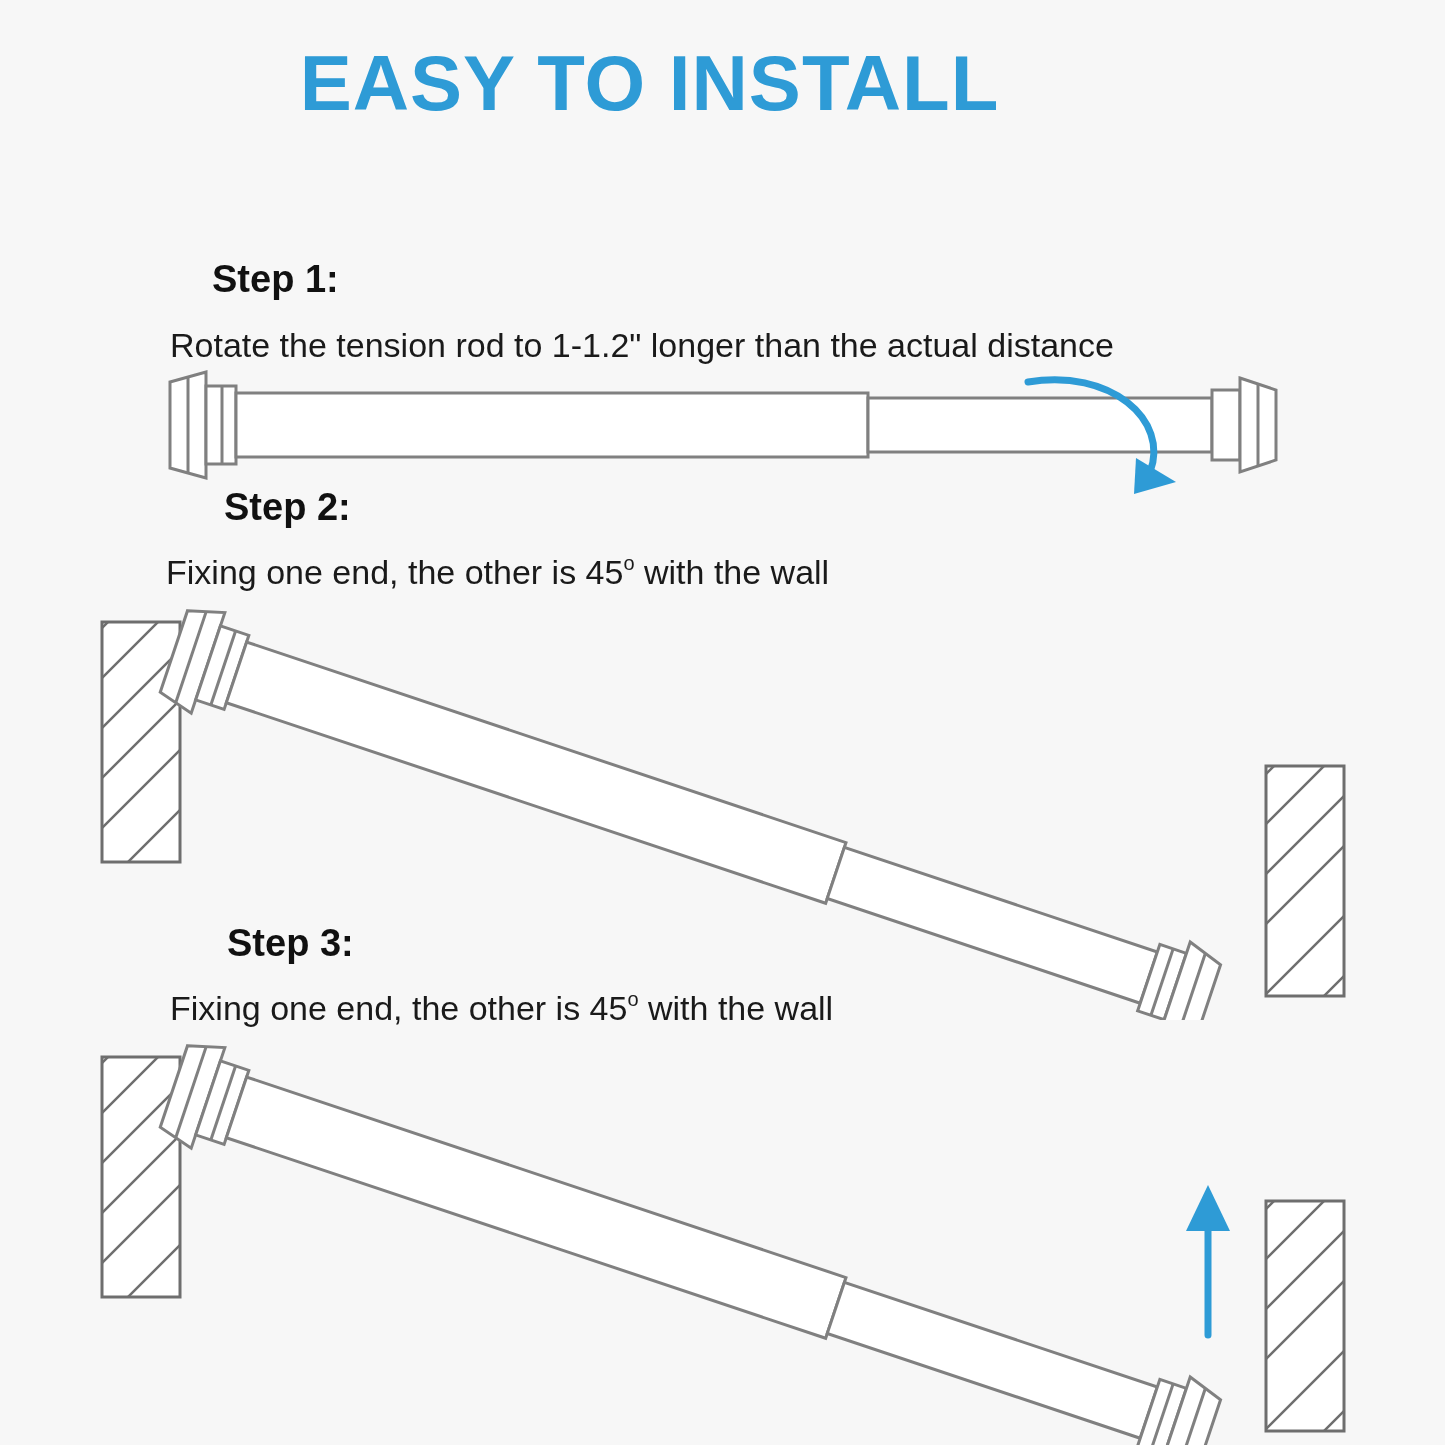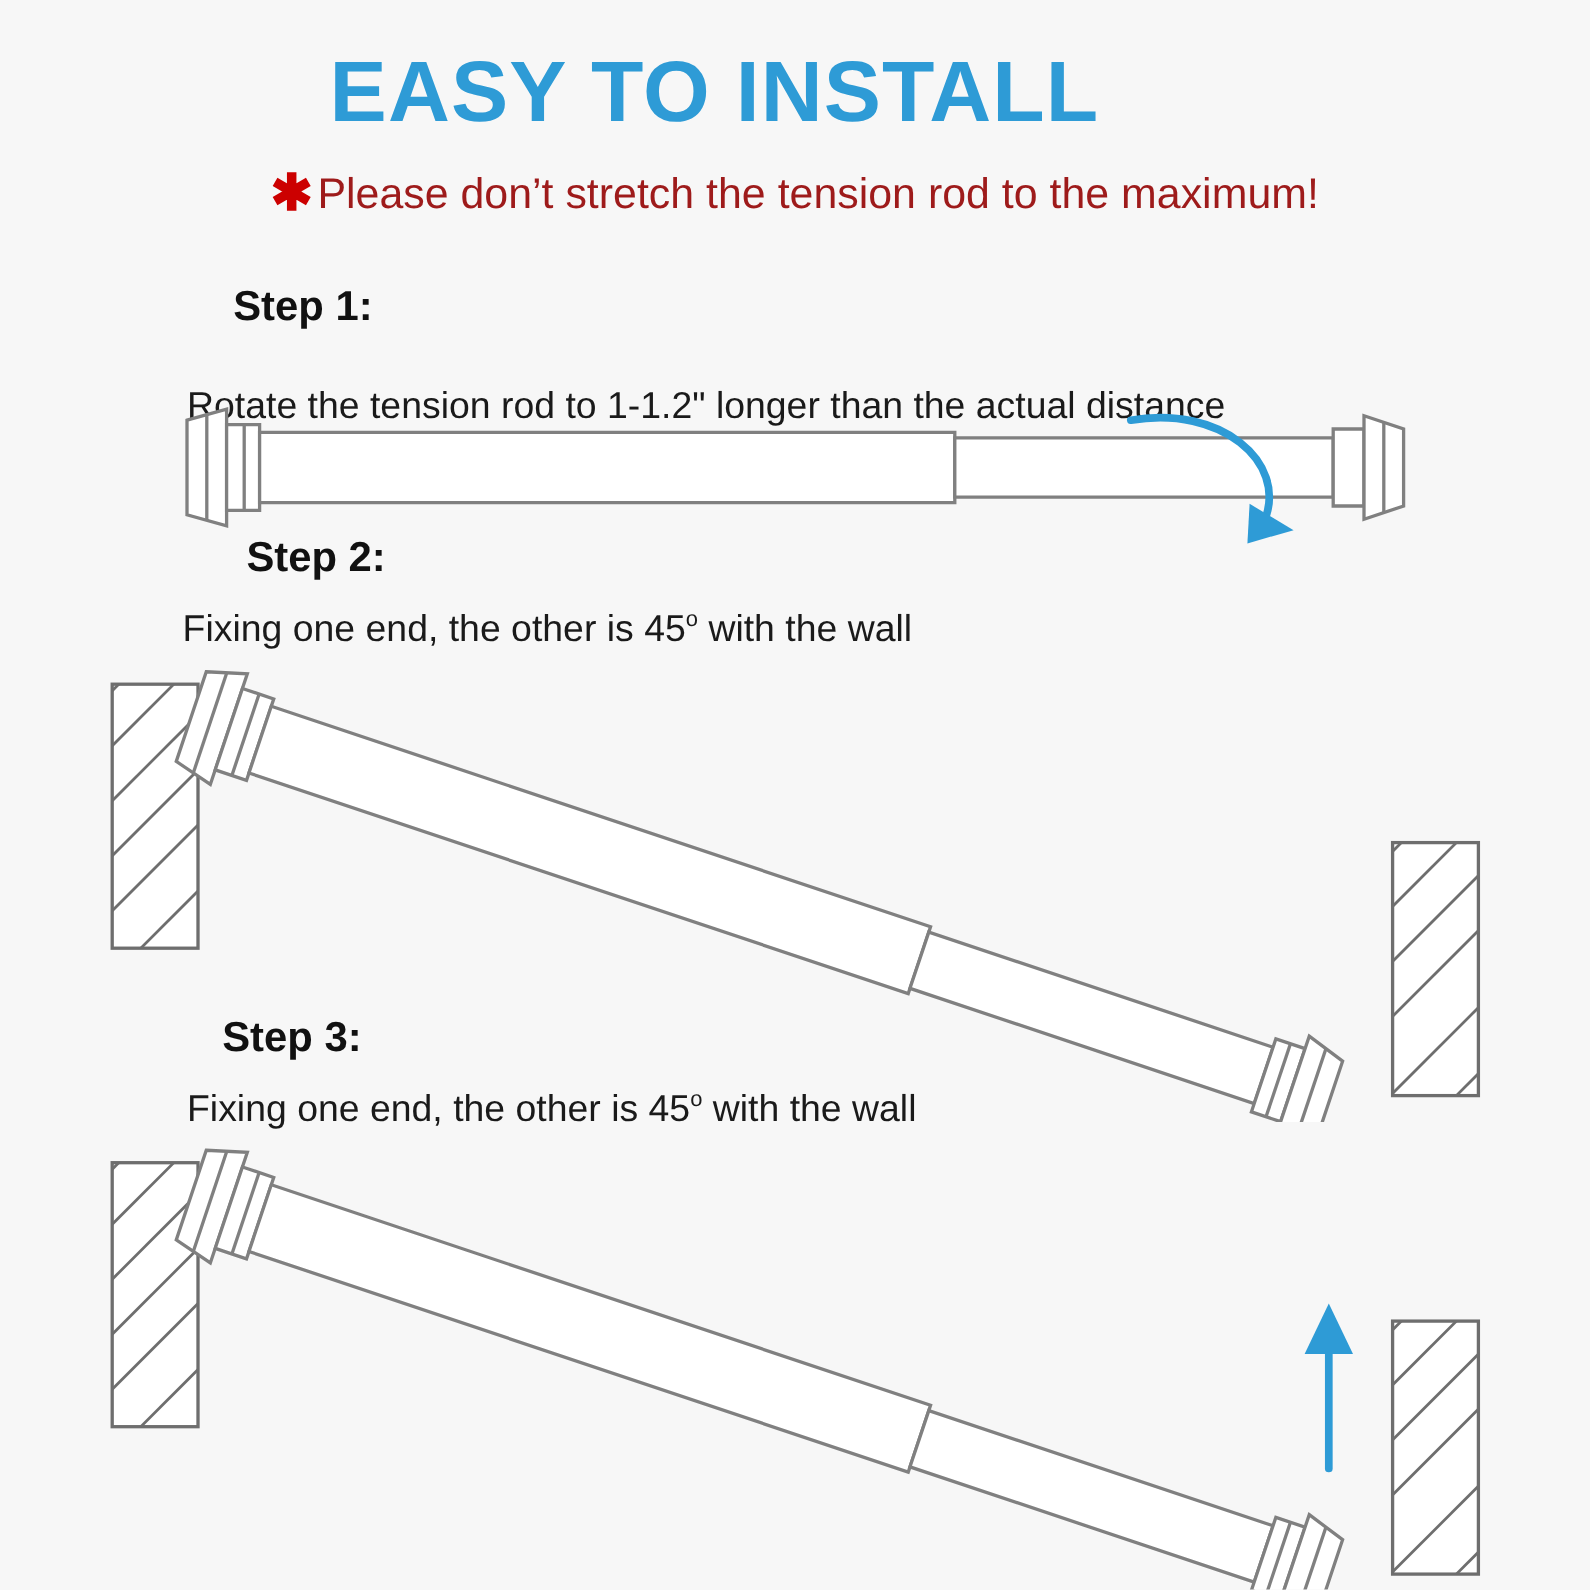--- a/index.html
+++ b/index.html
@@ -66,24 +66,24 @@
     font-size: 34px;
     color: #1a1a1a;
     white-space: nowrap;
   }
   .deg {
     font-size: 20px;
     vertical-align: 14px;
   }
 
   #step1-label { left: 168px; top: 258px; }
-  #step1-text  { left: 170px; top: 326px; margin-top: 24px; }
+  #step1-text  { left: 170px; top: 326px; }
   #step2-label { left: 180px; top: 486px; }
   #step2-text  { left: 166px; top: 552px; }
-  #step3-label { left: 158px; top: 922px; }
+  #step3-label { left: 183px; top: 922px; }
   #step3-text  { left: 170px; top: 988px; }
 
   
   .fig {
     position: absolute;
   }
   #fig1 { left: 150px; top: 360px; }
   #fig2 { left: 80px;  top: 600px; }
   #fig3 { left: 80px;  top: 1035px; }
 
@@ -95,23 +95,20 @@
   .arrow-blue { fill: none; stroke: #2e9bd6; stroke-width: 7; stroke-linecap: round; }
   .arrow-blue-fill { fill: #2e9bd6; }
 </style>
 </head>
 <body>
 
 <div class="page">
 
   <div class="title">EASY TO INSTALL</div>
 
-  <div class="subtitle-row">
-    <span class="asterisk">✱</span><span>Please don’t stretch the tension rod to the maximum!</span>
-  </div>
 
   <div class="step-label" id="step1-label">Step 1:</div>
   <div class="step-text" id="step1-text">Rotate the tension rod to 1-1.2" longer than the actual distance</div>
 
   <div class="fig" id="fig1">
     <svg width="1160" height="140" viewBox="0 0 1160 140">
 
       <g>
         <path class="rod" d="M20 22 L56 12 L56 118 L20 108 Z"></path>
         <line class="rodl" x1="38" y1="17" x2="38" y2="113"></line>

